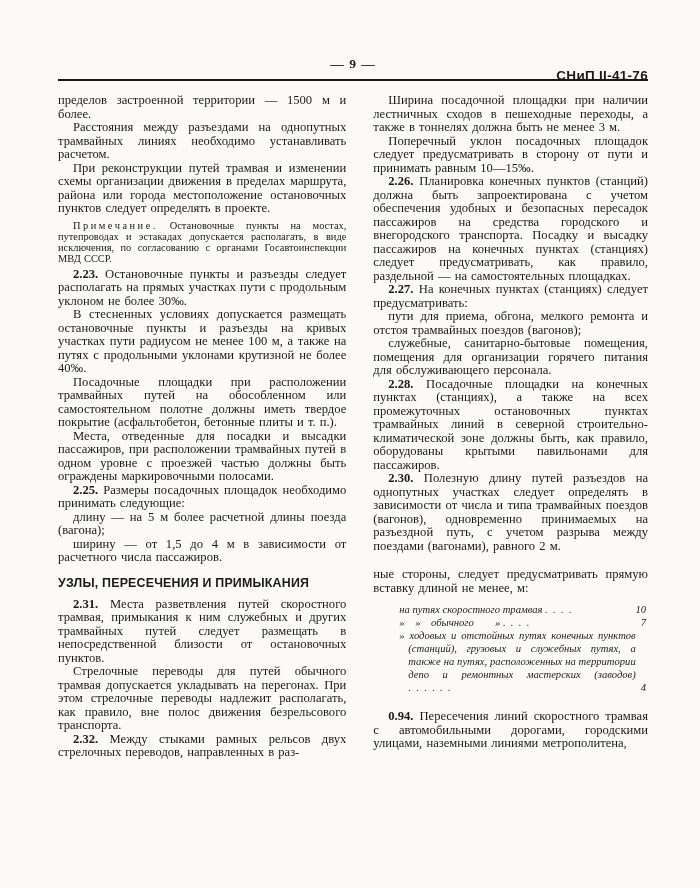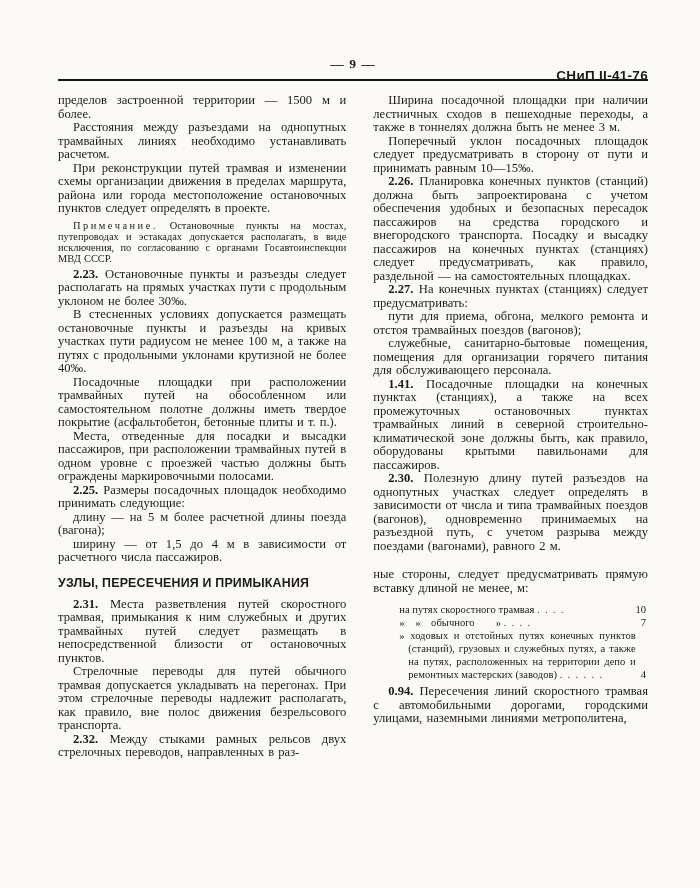--- a/index.html
+++ b/index.html
@@ -35,21 +35,21 @@
   .note{
     margin:4px 0;font-size:10.4px;line-height:11px;
     text-align:justify;text-indent:15px;word-spacing:0.5px;
     hyphens:auto;-webkit-hyphens:auto;
   }
   .note-label{letter-spacing:2.5px;}
   .sec-heading{
     margin:11px 0 8px;font-size:12.4px;font-weight:bold;letter-spacing:0.2px;
     font-family:"Liberation Sans","DejaVu Sans",sans-serif;
   }
-  .spec-list{margin:8px 2px 4px 26px;font-size:10.6px;line-height:13px;}
+  .spec-list{margin:8px 2px 16px 26px;font-size:10.6px;line-height:13px;font-style:italic;}
   .spec-line{display:flex;align-items:flex-end;}
   .spec-text{flex:1;text-indent:-9px;padding-left:9px;text-align:justify;}
   .spec-value{margin-left:5px;white-space:nowrap;}
 </style>
 </head>
 <body>
 
 <div class="sheet">
   <div class="content">
     <div class="page-header">
@@ -75,21 +75,21 @@
           <p class="para">Стрелочные переводы для путей обычного трамвая допускается укладывать на перегонах. При этом стрелочные переводы надлежит располагать, как правило, вне полос движения безрельсового транспорта.</p>
           <p class="para"><b class="pnum">2.32.</b> Между стыками рамных рельсов двух стрелочных переводов, направленных в раз-</p>
         </div>
       <div class="col-right">
           <p class="para">Ширина посадочной площадки при наличии лестничных сходов в пешеходные переходы, а также в тоннелях должна быть не менее 3 м.</p>
           <p class="para">Поперечный уклон посадочных площадок следует предусматривать в сторону от пути и принимать равным 10—15‰.</p>
           <p class="para"><b class="pnum">2.26.</b> Планировка конечных пунктов (станций) должна быть запроектирована с учетом обеспечения удобных и безопасных пересадок пассажиров на средства городского и внегородского транспорта. Посадку и высадку пассажиров на конечных пунктах (станциях) следует предусматривать, как правило, раздельной — на самостоятельных площадках.</p>
           <p class="para"><b class="pnum">2.27.</b> На конечных пунктах (станциях) следует предусматривать:</p>
           <p class="para">пути для приема, обгона, мелкого ремонта и отстоя трамвайных поездов (вагонов);</p>
           <p class="para">служебные, санитарно-бытовые помещения, помещения для организации горячего питания для обслуживающего персонала.</p>
-          <p class="para"><b class="pnum">1.41.</b> Посадочные площадки на конечных пунктах (станциях), а также на всех промежуточных остановочных пунктах трамвайных линий в северной строительно-климатической зоне должны быть, как правило, оборудованы крытыми павильонами для пассажиров.</p>
+          <p class="para"><b class="pnum">2.28.</b> Посадочные площадки на конечных пунктах (станциях), а также на всех промежуточных остановочных пунктах трамвайных линий в северной строительно-климатической зоне должны быть, как правило, оборудованы крытыми павильонами для пассажиров.</p>
           <p class="para"><b class="pnum">2.30.</b> Полезную длину путей разъездов на однопутных участках следует определять в зависимости от числа и типа трамвайных поездов (вагонов), одновременно принимаемых на разъездной путь, с учетом разрыва между поездами (вагонами), равного 2 м.</p>
           <p class="para noindent gap-top">ные стороны, следует предусматривать прямую вставку длиной не менее, м:</p>
           <div class="spec-list">
             <div class="spec-line">
               <span class="spec-text">на путях скоростного трамвая . . . .</span>
               <span class="spec-value">10</span>
             </div>
             <div class="spec-line">
               <span class="spec-text">» » обычного  » . . . .</span>
               <span class="spec-value">7</span>

